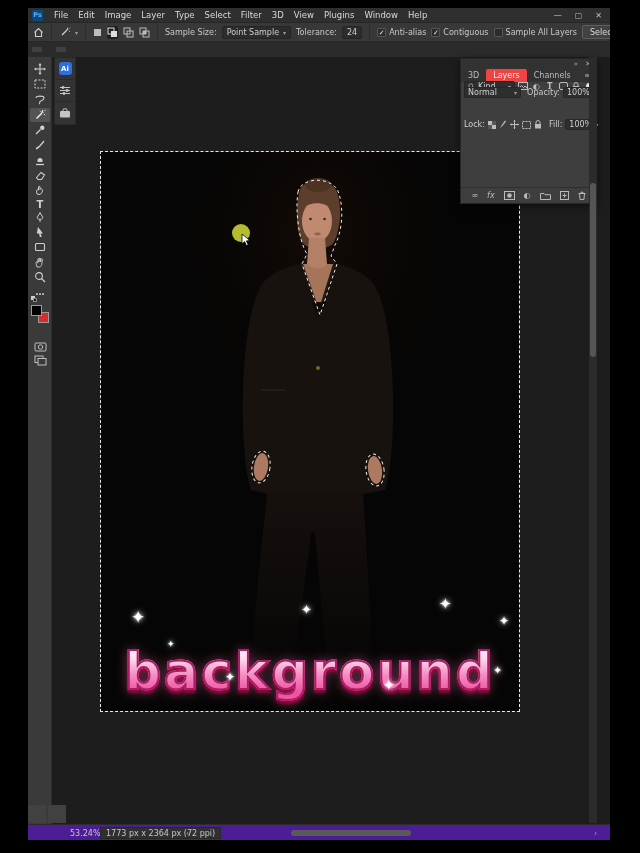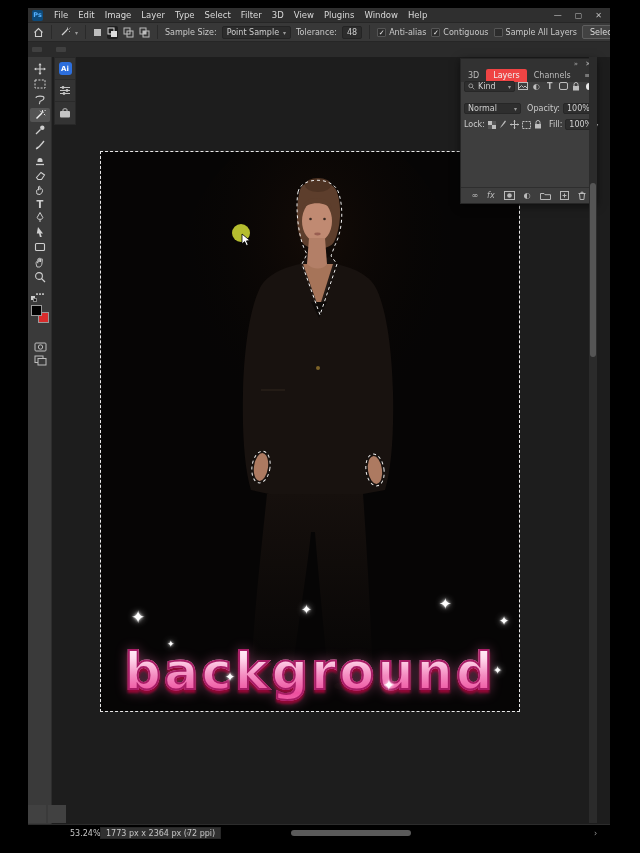--- a/index.html
+++ b/index.html
@@ -110,21 +110,21 @@
   .lp-bottom { position:absolute; left:0; bottom:0; width:100%; height:16px; background:#3e3e3e;
     border-top:1px solid #2e2e2e; display:flex; align-items:center; justify-content:center; gap:9px;
     color:#b9b9b9; }
   .lp-bottom .ic { font-size:8px; display:flex; align-items:center;}
   .fx { font-style:italic; font-size:8px; }
 
   
   #vscroll { position:absolute; left:561px; top:0; width:8px; height:766px; background:#2b2b2b; }
   #vthumb { position:absolute; left:1px; top:126px; width:6px; height:174px; background:#555; border-radius:3px;}
   .corner-box { position:absolute; width:18px; height:18px; background:#414141; }
-  #statusbar { position:absolute; left:0; top:816px; width:582px; height:20px; background:#000000;
+  #statusbar { position:absolute; left:0; top:816px; width:582px; height:20px; background:#4c1d95;
     border-top:1px solid #2c2c2c; font-size:8px; color:#c6c6c6; }
   #zoom-pct { position:absolute; left:42px; top:4px; }
   #doc-dims { position:absolute; left:72px; top:2px; height:12px; background:#303030;
     border:1px solid #272727; display:flex; align-items:center; padding:0 5px; }
   .st-arrow { position:absolute; top:4px; color:#9a9a9a; font-size:8px;}
   #hthumb { position:absolute; left:263px; top:5px; width:120px; height:6px; background:#5a5a5a; border-radius:3px;}
 
   svg { overflow:visible; }
 </style>
 </head>
@@ -193,21 +193,21 @@
         </svg>
       </span>
     <span class="opt-sep"></span>
     <span>Sample Size:</span>
     <span class="field" style="width:76px;">
       <span>Point Sample</span>
         <span class="chev" style="margin-left:auto;">▾</span>
     </span>
     <span>Tolerance:</span>
     <span class="field" style="width:26px;">
-      <span>48</span>
+      <span>24</span>
     </span>
     <span class="opt-sep"></span>
     <span class="cb">
       <span class="cbbox">✓</span>
       <span>Anti-alias</span>
     </span>
     <span class="cb">
       <span class="cbbox">✓</span>
       <span>Contiguous</span>
     </span>
@@ -460,21 +460,21 @@
           </span>
         <span class="f-ico">
           <svg width="8" height="9" viewBox="0 0 8 9">
               <rect x="1" y="4" width="6" height="4.5" fill="#bdbdbd"></rect>
               <path d="M2 4 V2.5 a2 2 0 0 1 4 0 V4" fill="none" stroke="#bdbdbd"></path>
             </svg>
           </span>
         <span class="dotw"></span>
       </div>
 
-      <div class="lp-row" style="top:42px; height:14px;">
+      <div class="lp-row" style="top:26px; height:14px;">
         <span class="sm-field" style="width:62px;">
           <span>Normal</span>
           <span class="chev" style="margin-left:auto;">▾</span>
         </span>
         <span style="margin-left:3px;">Opacity:</span>
         <span class="sm-field" style="width:30px;">
           <span>100%</span>
             <span class="chev" style="margin-left:auto;">▾</span>
         </span>
       </div>

